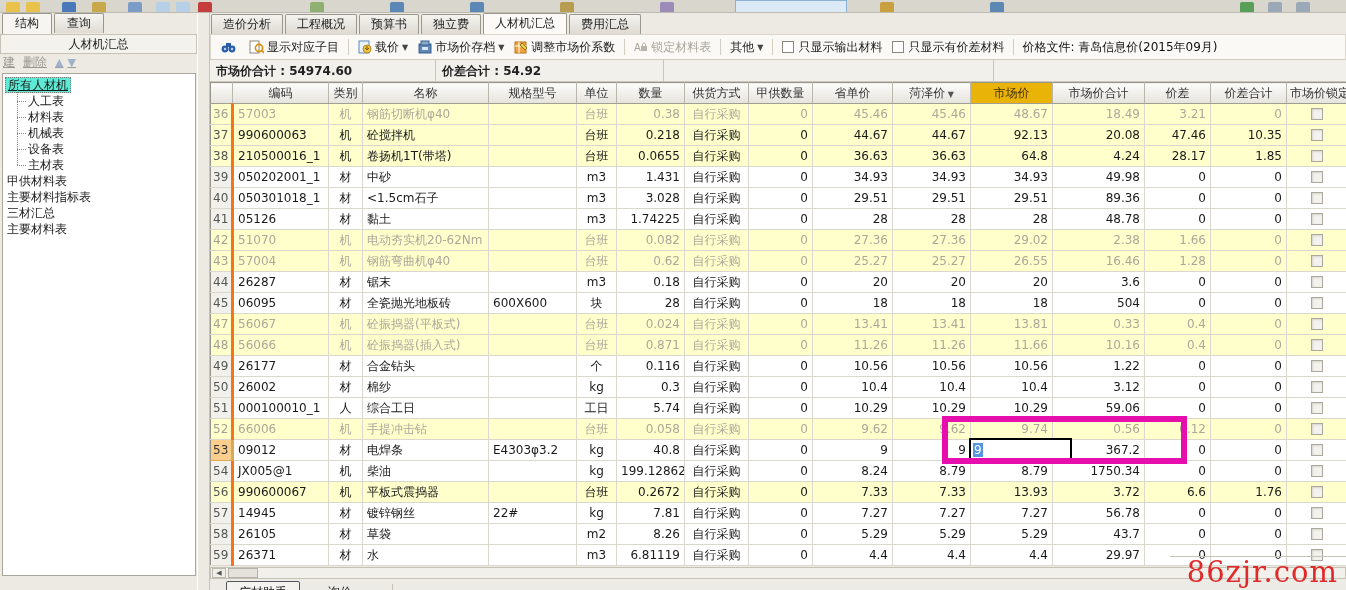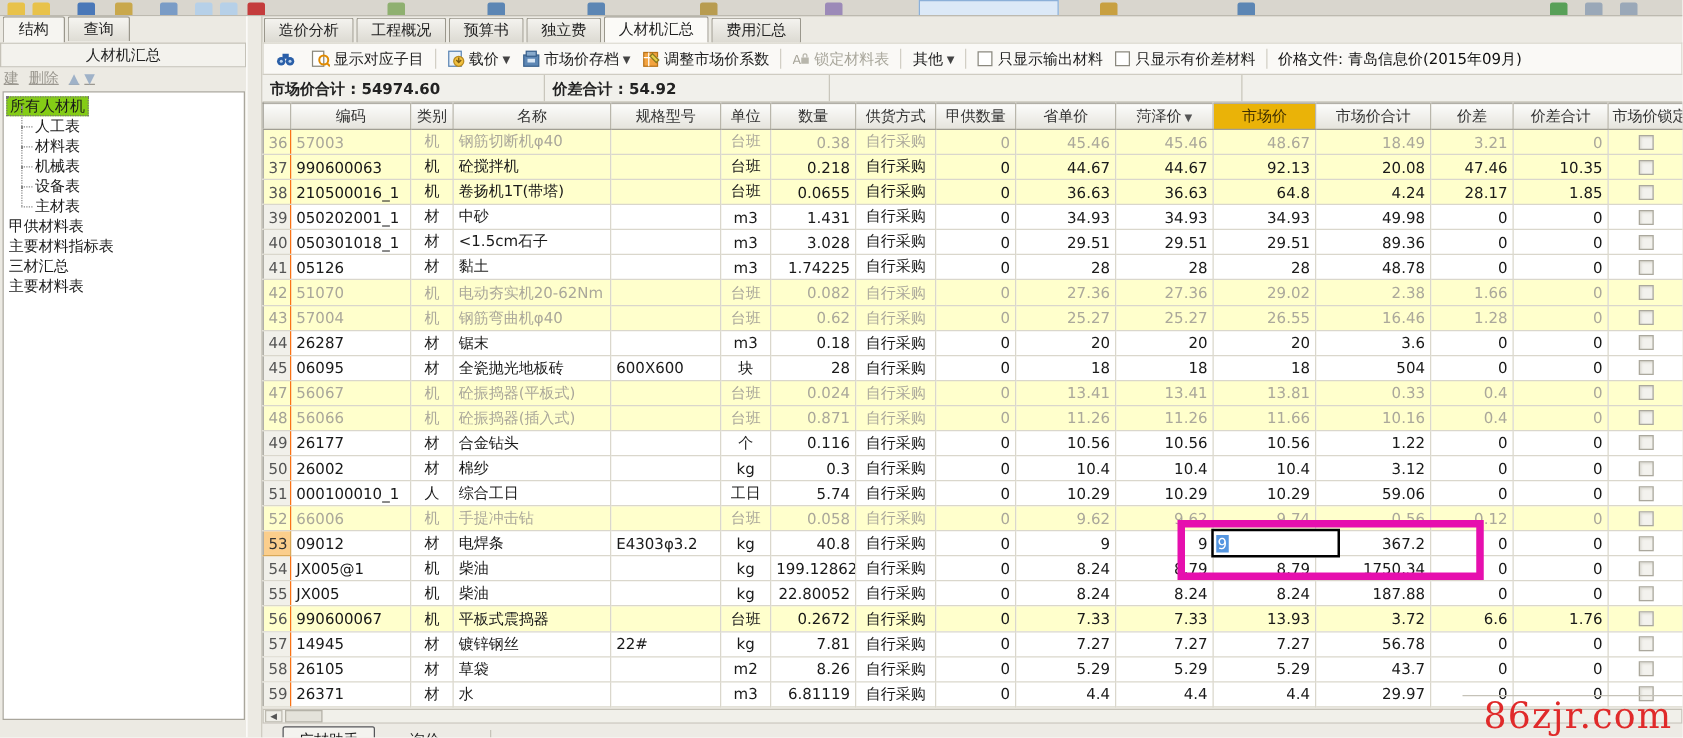--- a/index.html
+++ b/index.html
@@ -23,21 +23,21 @@
     background:linear-gradient(#F6F5F1,#DEDCD4); border:1px solid #9A978C; border-bottom:none;
     border-radius:2px 2px 0 0; color:#222; cursor:default; }
   .lp-tab.active { background:#F6F5F1; height:21px; }
   .lp-title { height:20px; line-height:19px; text-align:center; background:#F3F2ED;
     border:1px solid #C5C2B8; color:#222; }
   .lp-mini { height:18px; line-height:17px; padding-left:3px; color:#9B9890; background:#ECEAE3;text-decoration:underline; }
   .lp-mini span { margin-right:8px; }
   .lp-mini .arr { color:#9FB2C8; font-size:11px; margin-right:4px; }
   .tree-box { position:absolute; left:2px; right:1px; top:60px; bottom:14px; background:#fff;
     border:1px solid #A9A69C; padding:3px 2px; overflow:hidden; line-height:16px; }
-  .tree-root > .lbl { border:1px dotted #777; background:#84cc16; padding:0 2px; }
+  .tree-root > .lbl { border:1px dotted #777; background:#5eead4; padding:0 2px;text-decoration:underline; }
   .tree-children { margin-left:9px; position:relative; }
   .tree-child { position:relative; padding-left:14px; }
   .tree-child::before { content:""; position:absolute; left:3px; top:-8px; height:16px; border-left:1px dotted #888; }
   .tree-child::after { content:""; position:absolute; left:3px; top:8px; width:9px; border-top:1px dotted #888; }
   .tree-item { padding-left:2px; }
   
   .right { position:absolute; left:210px; top:13px; width:1136px; bottom:0; }
   .doc-tabs { height:21px; position:relative; padding-left:1px; }
   .doc-tab { display:inline-block; height:20px; line-height:19px; padding:0 11px; margin-right:2px;
     background:linear-gradient(#F4F3EF,#DCDAD2); border:1px solid #9A978C; border-bottom:none;
@@ -62,22 +62,22 @@
   table.grid-t { border-collapse:collapse; table-layout:fixed; width:1136px; height:484px;
     border:1px solid #98958A; background:#fff; }
   .grid-t th { background:linear-gradient(#FCFCFB,#E5E3DC); font-weight:normal; color:#333;
     border-right:1px solid #B9B6AB; border-bottom:1px solid #A19E93; padding:1px 3px;
     height:21px; overflow:hidden; white-space:nowrap; }
   .grid-t th.hl-market { background:#eab308; color:#402F00; }
   .grid-t td { border-right:1px solid #DAD7CC; border-bottom:1px solid #DAD7CC; padding:1px 4px;
     overflow:hidden; white-space:nowrap; height:19px; }
   .grid-t tr.y  td { background:#FFFFCC; }
   .grid-t tr.yd td { background:#FFFFCC; color:#ABA89B; }
-  .grid-t td.rownum { background:#F1F0EA; color:#555; text-align:right;
-    border-right:1px solid #f97316; padding:1px 2px; }
+  .grid-t td.rownum { background:#F1F0EA; color:#555; text-align:left;
+    border-right:3px solid #f97316; padding:1px 2px; }
   .grid-t tr.yd td.rownum { color:#A3A196; }
   .grid-t tr.sel td.rownum { background:#FBCE8C; border-color:#D9A958; color:#333; }
   .ta-l { text-align:left; } .ta-c { text-align:center; } .ta-r { text-align:right; }
   .lockbox { width:12px; height:12px; margin:0 auto; border:1px solid #ABA89D; background:#F3F2EE;
     box-shadow:inset 1px 1px 2px #D8D6CE; }
   .editcell { position:relative; overflow:visible !important; }
   .editbox { position:absolute; left:-2px; top:-2px; width:103px; height:23px; background:#fff;
     border:2px solid #000; z-index:5; display:flex; align-items:center; padding-left:2px; text-align:left; }
   .editbox .selTxt { background:#5596E0; color:#fff; padding:0 1px; }
   .magenta { position:absolute; left:942px; top:416px; width:245px; height:48px;
@@ -629,40 +629,20 @@
             <td class="ta-r">8.24</td>
             <td class="ta-r">8.79</td>
             <td class="ta-r">8.79</td>
             <td class="ta-r">1750.34</td>
             <td class="ta-r">0</td>
             <td class="ta-r">0</td>
             <td class="ta-c">
               <div class="lockbox"></div>
             </td>
           </tr>
-          <tr class="w">
-            <td class="ta-c rownum">55</td>
-            <td class="ta-l">JX005</td>
-            <td class="ta-c">机</td>
-            <td class="ta-l">柴油</td>
-            <td class="ta-l"></td>
-            <td class="ta-c">kg</td>
-            <td class="ta-r">22.80052</td>
-            <td class="ta-c">自行采购</td>
-            <td class="ta-r">0</td>
-            <td class="ta-r">8.24</td>
-            <td class="ta-r">8.24</td>
-            <td class="ta-r">8.24</td>
-            <td class="ta-r">187.88</td>
-            <td class="ta-r">0</td>
-            <td class="ta-r">0</td>
-            <td class="ta-c">
-              <div class="lockbox"></div>
-            </td>
-          </tr>
           <tr class="y">
             <td class="ta-c rownum">56</td>
             <td class="ta-l">990600067</td>
             <td class="ta-c">机</td>
             <td class="ta-l">平板式震捣器</td>
             <td class="ta-l"></td>
             <td class="ta-c">台班</td>
             <td class="ta-r">0.2672</td>
             <td class="ta-c">自行采购</td>
             <td class="ta-r">0</td>

